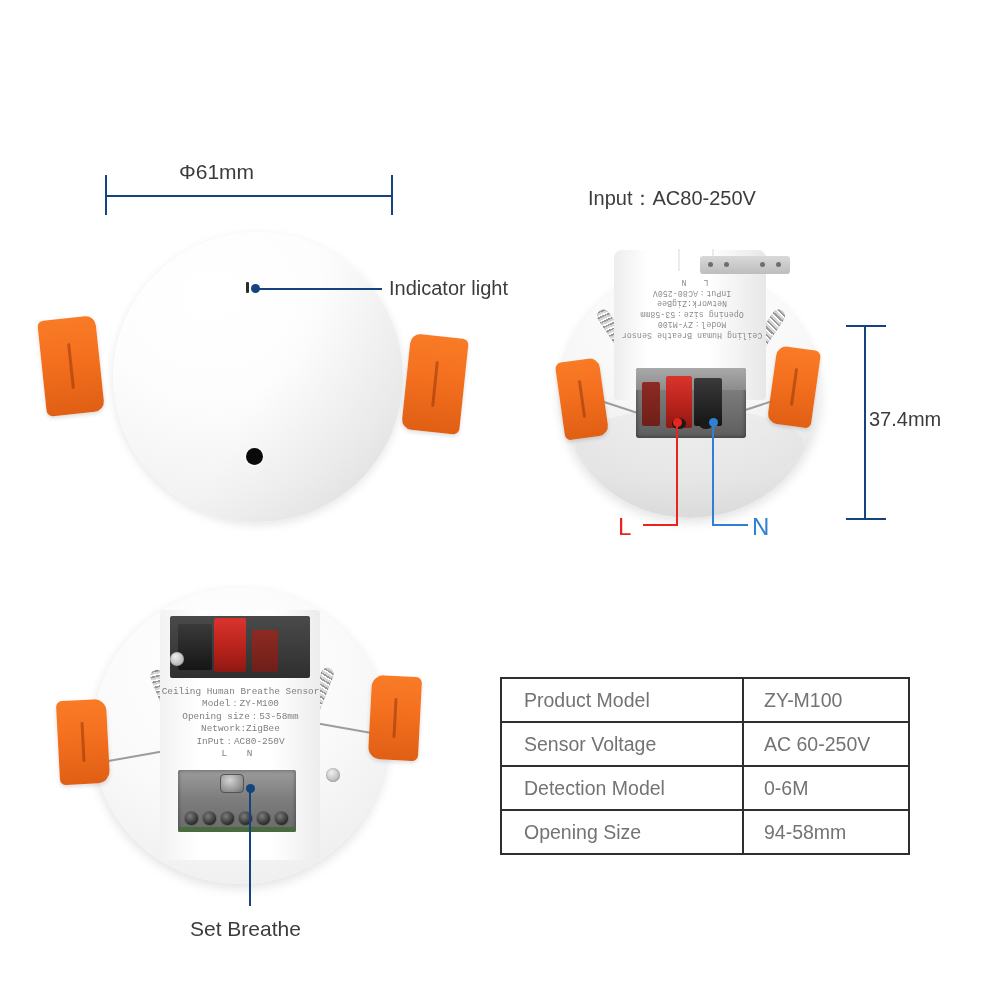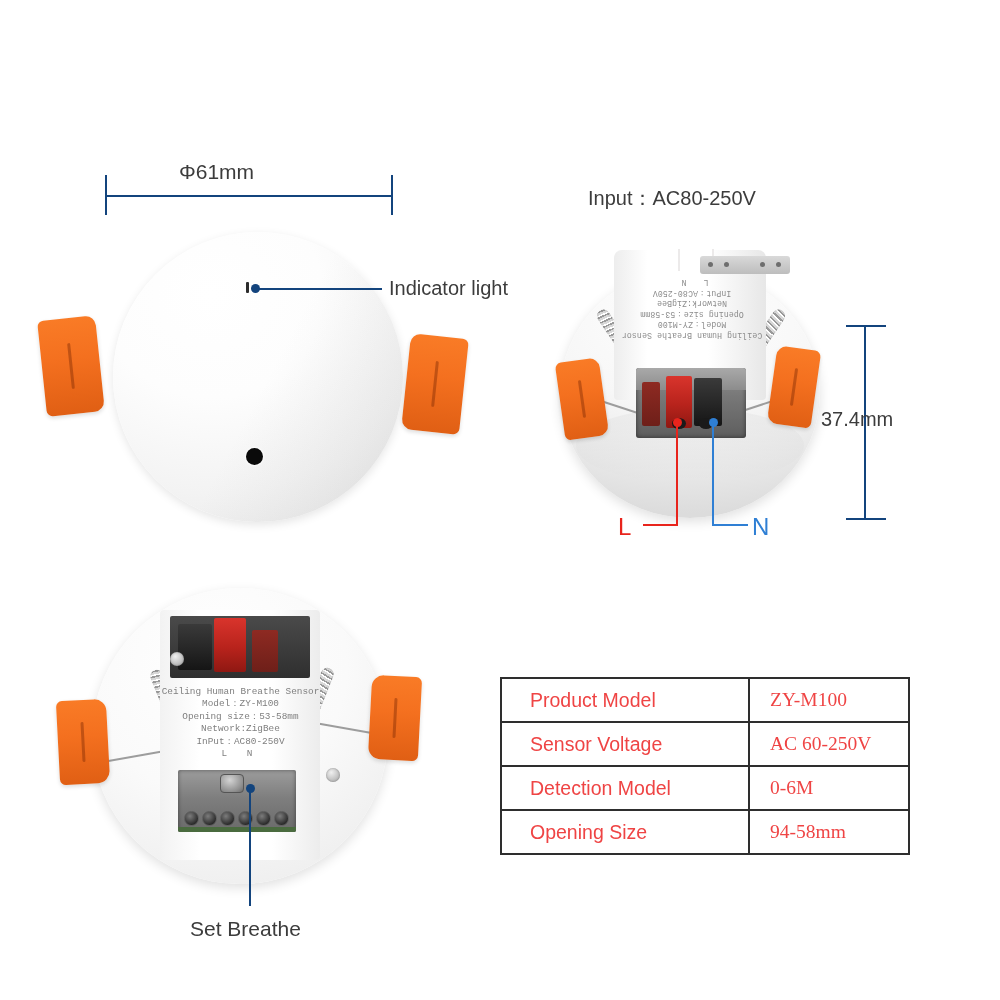--- a/index.html
+++ b/index.html
@@ -360,28 +360,28 @@
   .spec-table {
     position: absolute;
     left: 500px; top: 677px;
     width: 410px;
     border-collapse: collapse;
     table-layout: fixed;
   }
   .spec-table td {
     border: 2px solid #2e2e2e;
     height: 42px;
-    padding: 0 0 0 28px;
+    padding: 0 0 0 22px;
     font-size: 19.5px;
-    color: #ef4444;
+    color: #737373;
     white-space: nowrap;
     overflow: hidden;
   }
   .spec-table td.k { width: 218px; }
-  .spec-table td.v { padding-left: 20px; font-family: Liberation Serif, serif; }
+  .spec-table td.v { padding-left: 20px; }
 
   .callout-L {
     position:absolute;
     color:#e8241c;
     font-size: 24px;
   }
   .callout-N {
     position:absolute;
     color:#2f7fd4;
     font-size: 24px;
@@ -457,21 +457,21 @@
   <div class="clip left-m" style="left:560px; top:360px;">
       <div class="groove"></div>
     </div>
   <div class="clip right-m" style="left:772px; top:348px;">
       <div class="groove"></div>
     </div>
 
   <div class="dimline-v" style="left:864px; top:325px; height:195px;"></div>
   <div class="tick-h" style="left:846px; top:325px; width:40px;"></div>
   <div class="tick-h" style="left:846px; top:518px; width:40px;"></div>
-  <div class="lbl" style="left:821px; top:408px;">37.4mm</div>
+  <div class="lbl" style="left:869px; top:408px;">37.4mm</div>
 
   <div class="leader-dot leader-dot-red" style="left:673px; top:418px;"></div>
   <div class="leader leader-red" style="left:676px; top:422px; width:2px; height:104px;"></div>
   <div class="leader leader-red" style="left:643px; top:524px; width:35px; height:2px;"></div>
   <div class="callout-L" style="left:618px; top:513px;">L</div>
 
   <div class="leader-dot leader-dot-blue" style="left:709px; top:418px;"></div>
   <div class="leader leader-blue" style="left:712px; top:422px; width:2px; height:104px;"></div>
   <div class="leader leader-blue" style="left:712px; top:524px; width:36px; height:2px;"></div>
   <div class="callout-N" style="left:752px; top:513px;">N</div>

